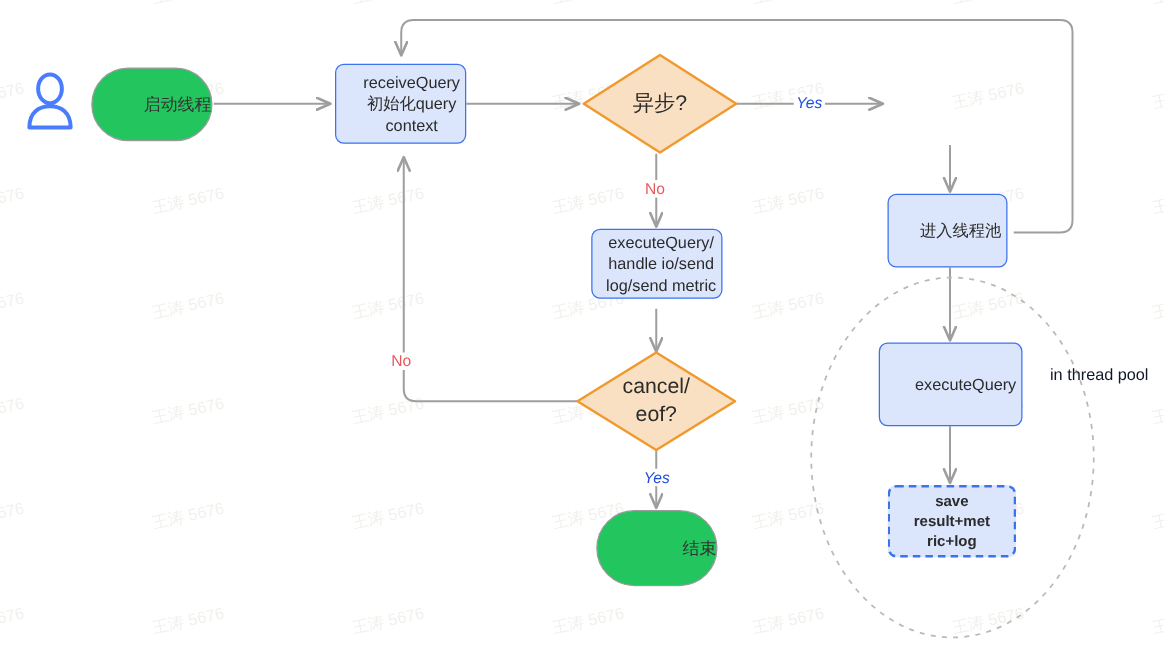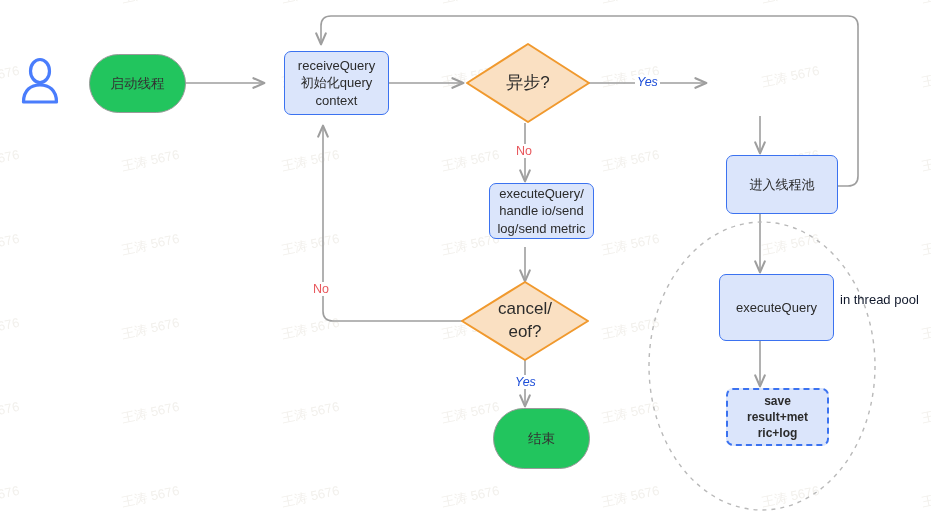--- a/index.html
+++ b/index.html
@@ -18,21 +18,21 @@
     font-family:"Liberation Sans","DejaVu Sans",sans-serif;
     white-space:nowrap;
     user-select:none;
     transform:rotate(-12deg);
     transform-origin:left top;
     z-index:0;
   }
 
   svg.lines{position:absolute;left:0;top:0;width:931px;height:516px;z-index:1;overflow:visible;}
 
-  .node{position:absolute;z-index:2;display:flex;align-items:center;justify-content:center;text-align:center;box-sizing:border-box;margin-left:16px;}
+  .node{position:absolute;z-index:2;display:flex;align-items:center;justify-content:flex-end;text-align:center;box-sizing:border-box;}
 
   .terminal{
     background:#22c55e;
     border:1.4px solid #9a9a9a;
     border-radius:32px;
     color:#333333;
     font-size:13.5px;
   }
   .proc{
     background:#dbe5fb;
@@ -177,21 +177,21 @@
     <span class="ml">receiveQuery<br>初始化query<br>context</span>
   </div>
 
   <div class="diamond" style="left:467px;top:44px;width:122px;height:78px;">
     <div class="dlabel">
         <span>异步?</span>
       </div>
   </div>
 
 
-  <div class="node proc" style="left:710px;top:155px;width:112px;height:59px;">
+  <div class="node proc" style="left:710px;top:155px;width:96px;height:59px;">
     <span class="ml">进入线程池</span>
   </div>
 
   <div class="node proc" style="left:473px;top:183px;width:105px;height:56px;">
     <span class="ml">executeQuery/<br>handle io/send<br>log/send metric</span>
   </div>
 
   <div class="diamond" style="left:462px;top:282px;width:126px;height:78px;">
     <div class="dlabel">
         <span class="ml">cancel/<br>eof?</span>

